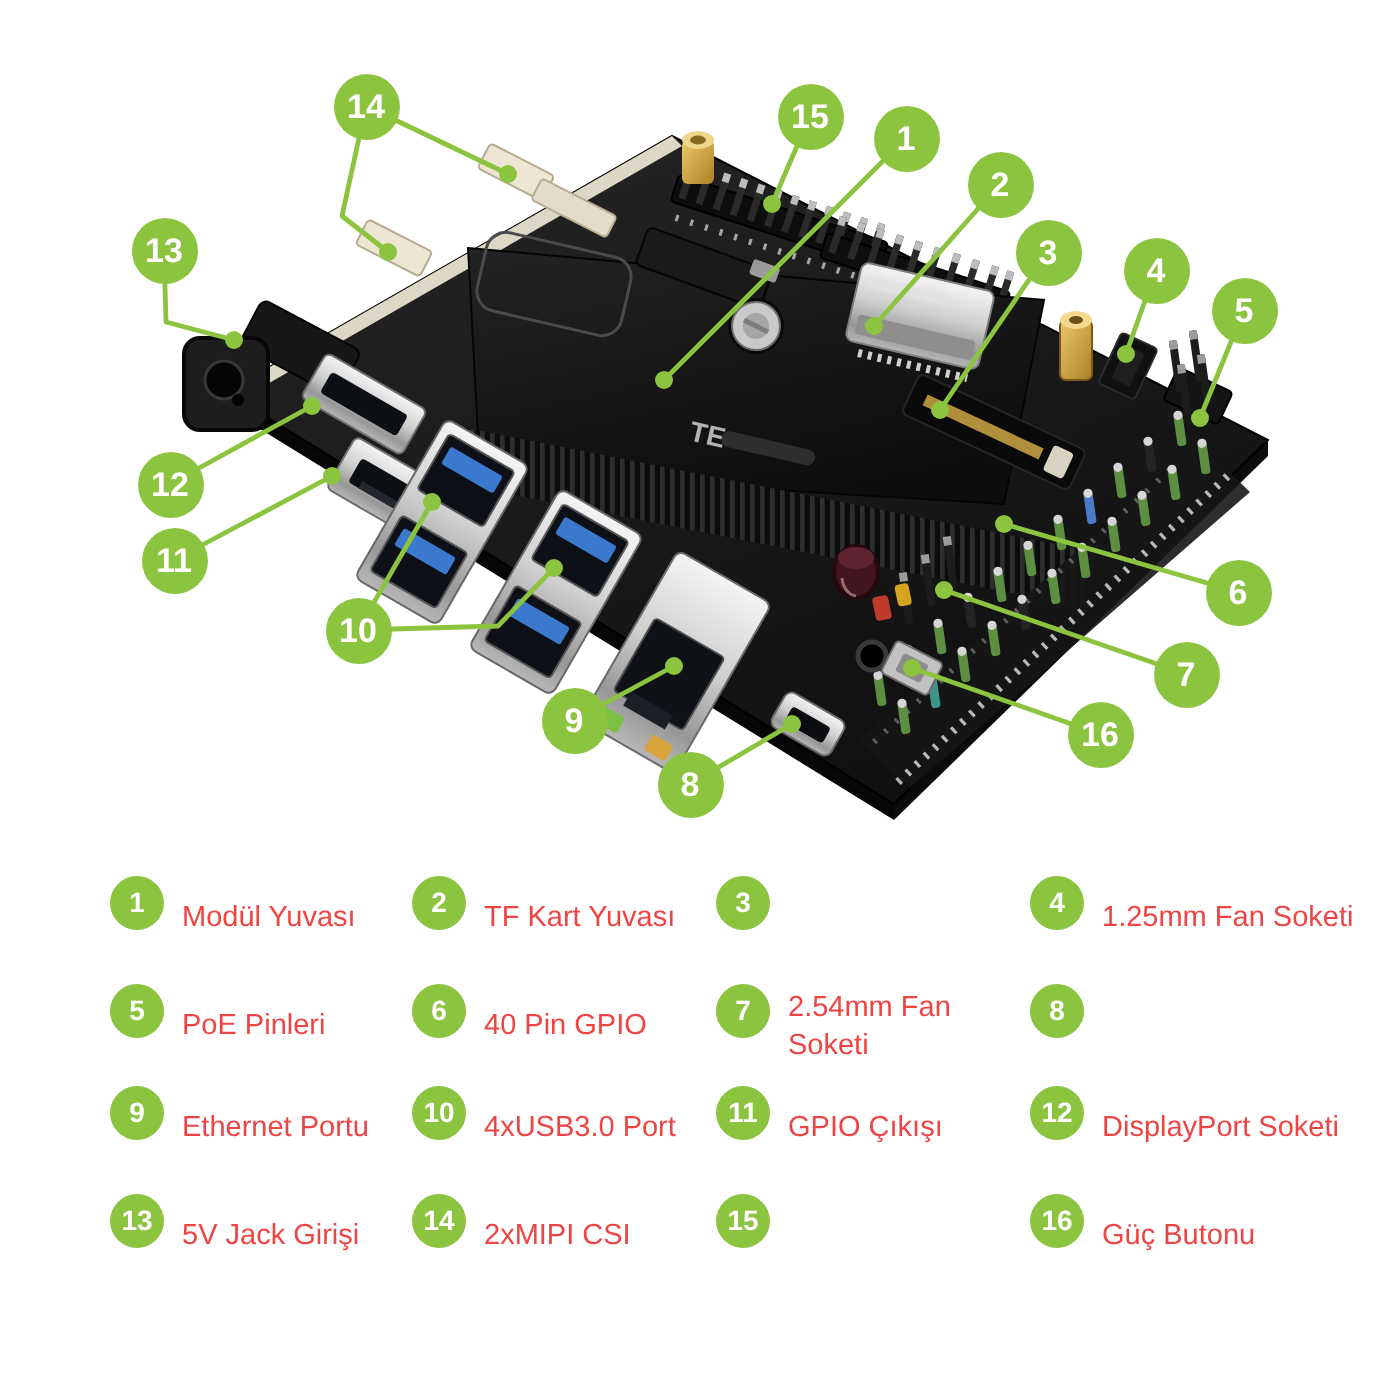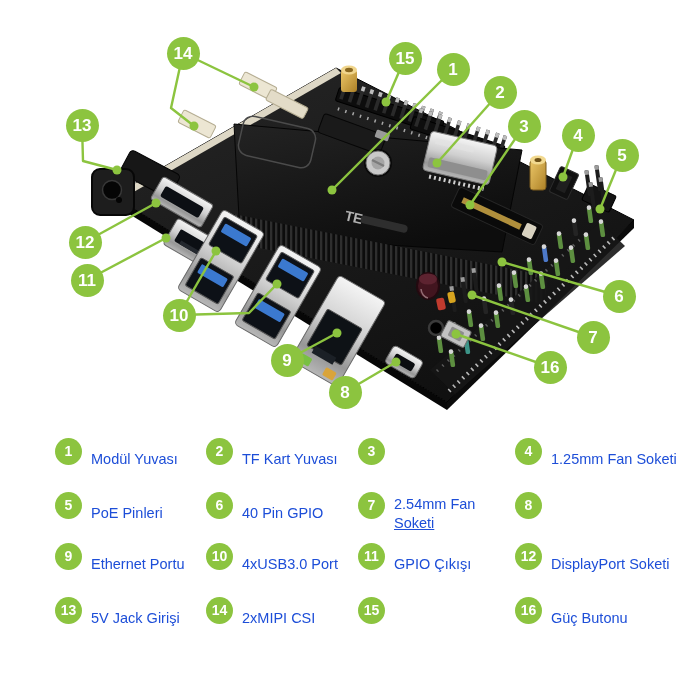--- a/index.html
+++ b/index.html
@@ -11,22 +11,22 @@
   .gline{stroke:var(--accent);stroke-width:2.4;fill:none;stroke-linejoin:round;}
   .gdot{fill:var(--accent);}
   
   .co{position:absolute;width:33px;height:33px;margin:-16.5px 0 0 -16.5px;border-radius:50%;
       background:var(--accent);color:#fff;display:flex;align-items:center;justify-content:center;
       font-size:17px;font-weight:bold;line-height:1;}
   
   .lg{position:absolute;display:flex;align-items:center;gap:9px;height:48px;}
   .lgb{flex:none;width:27px;height:27px;border-radius:50%;background:var(--accent);color:#fff;
        display:flex;align-items:center;justify-content:center;font-size:14px;font-weight:bold;line-height:1;}
-  .lbl{font-size:14.5px;color:#1d4ed8;line-height:1.3;margin-top:17px;}
-  .lbl .l2{display:block;text-decoration:underline;}
+  .lbl{font-size:14.5px;color:#ef4444;line-height:1.3;margin-top:17px;}
+  .lbl .l2{display:block;}
 </style>
 </head>
 <body>
 
 <div class="stage">
 
   <svg class="photo-svg" width="700" height="430" viewBox="0 0 700 430">
     <defs>
       <linearGradient id="pcb" x1="0" y1="0" x2="0.6" y2="1">
         <stop offset="0" stop-color="#262626"></stop>

